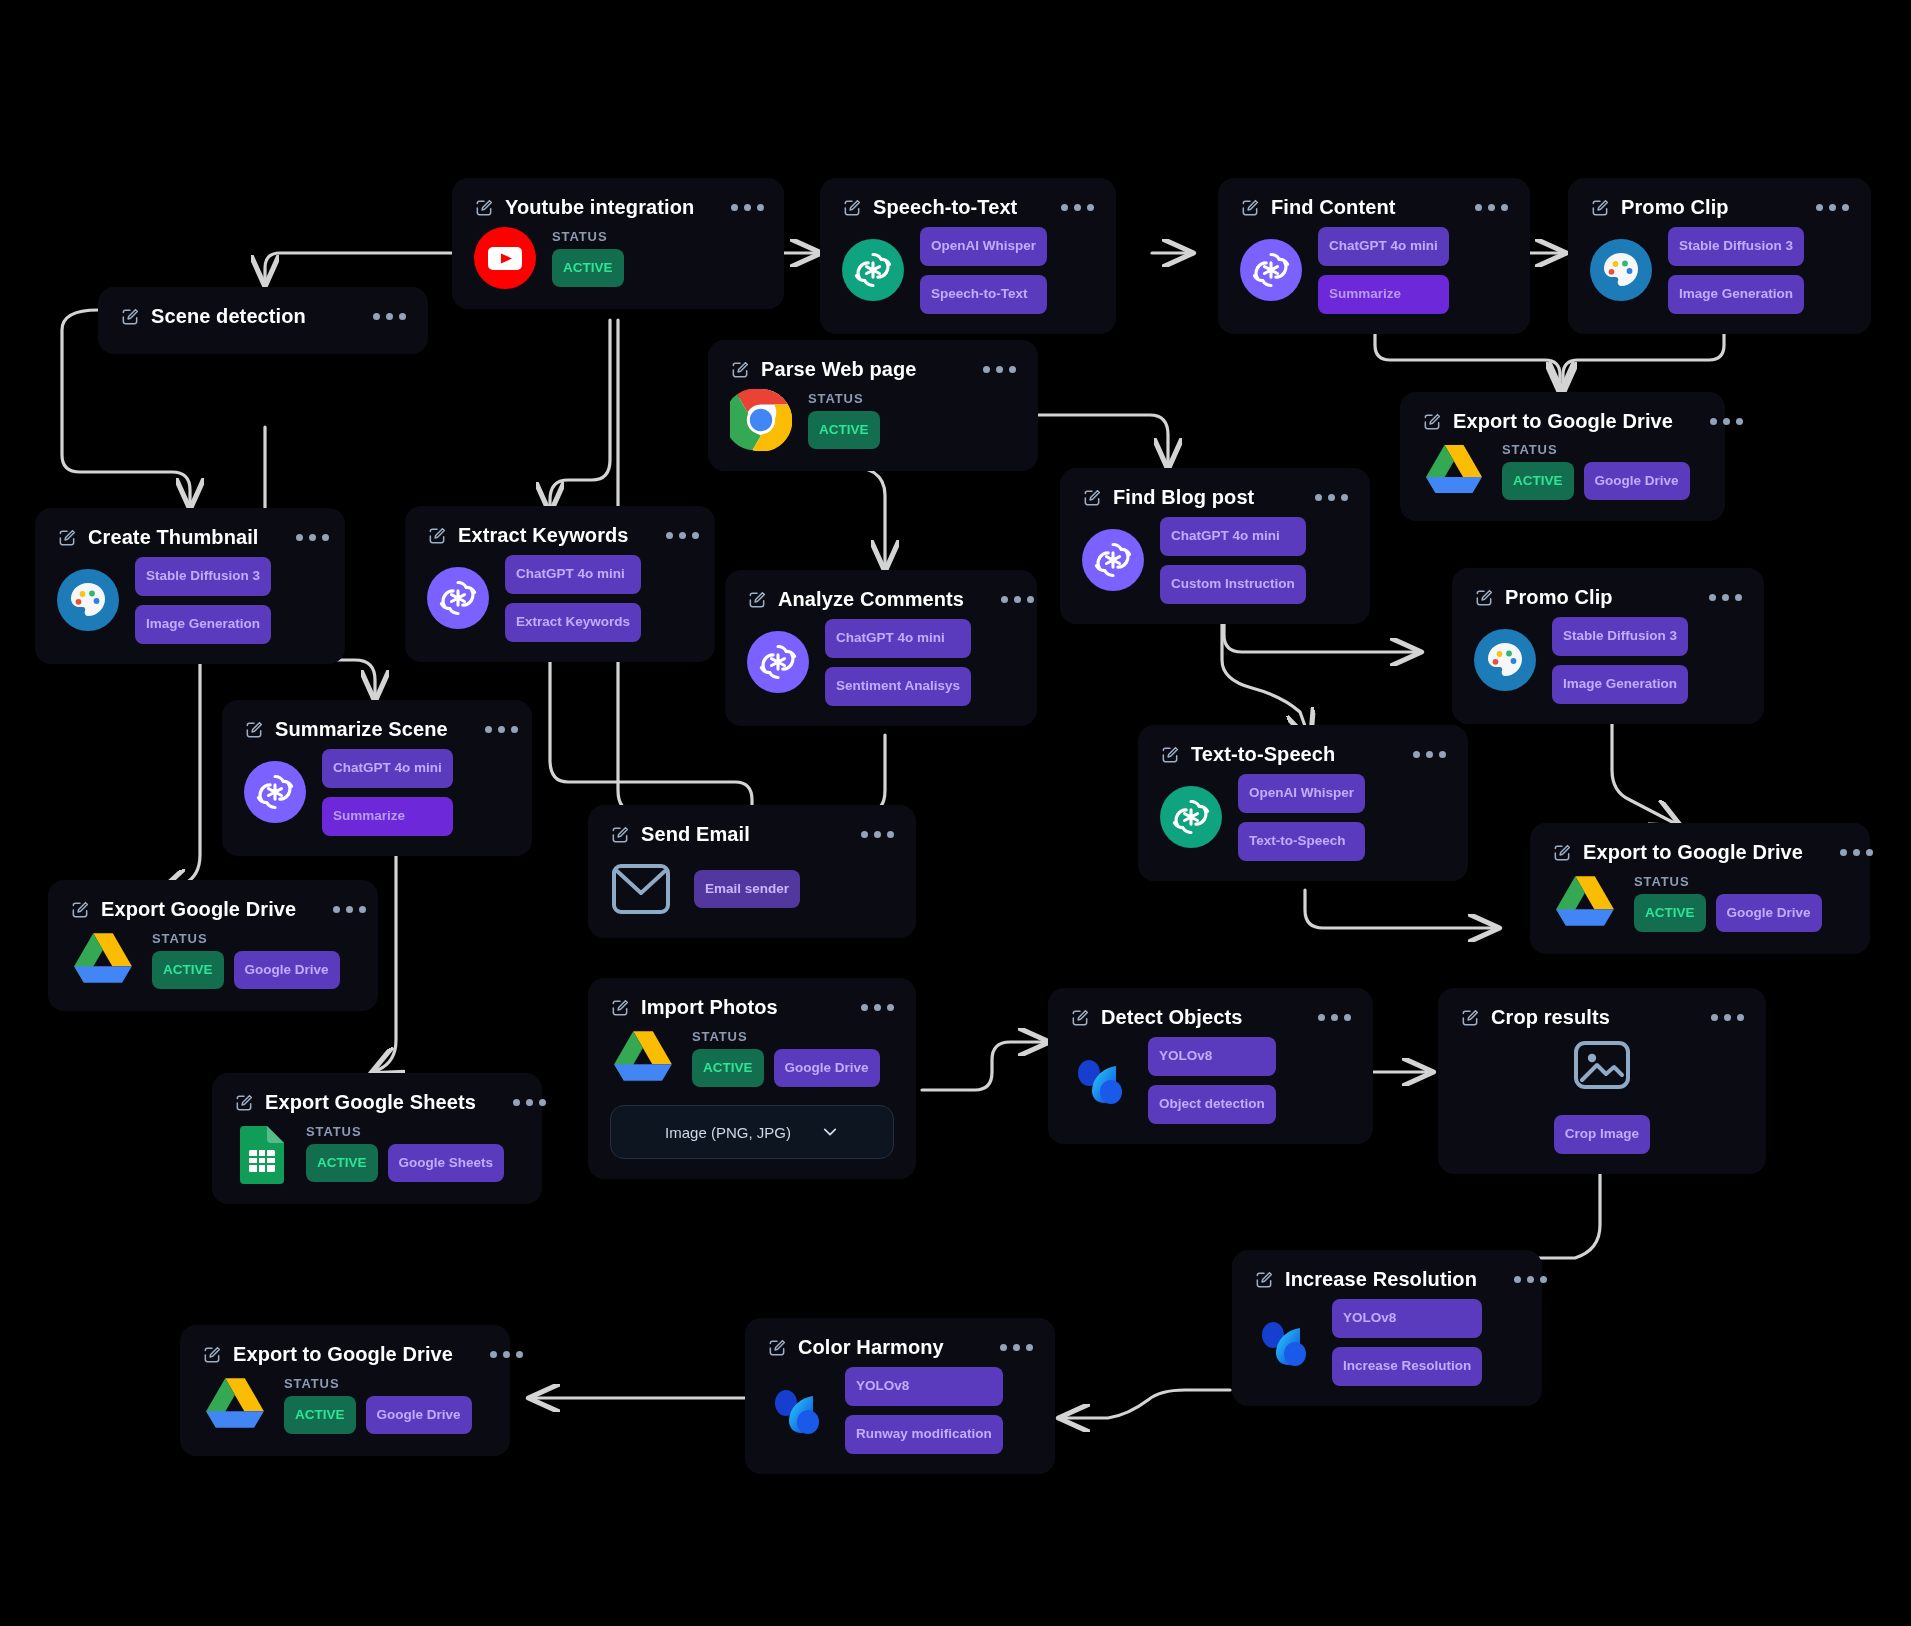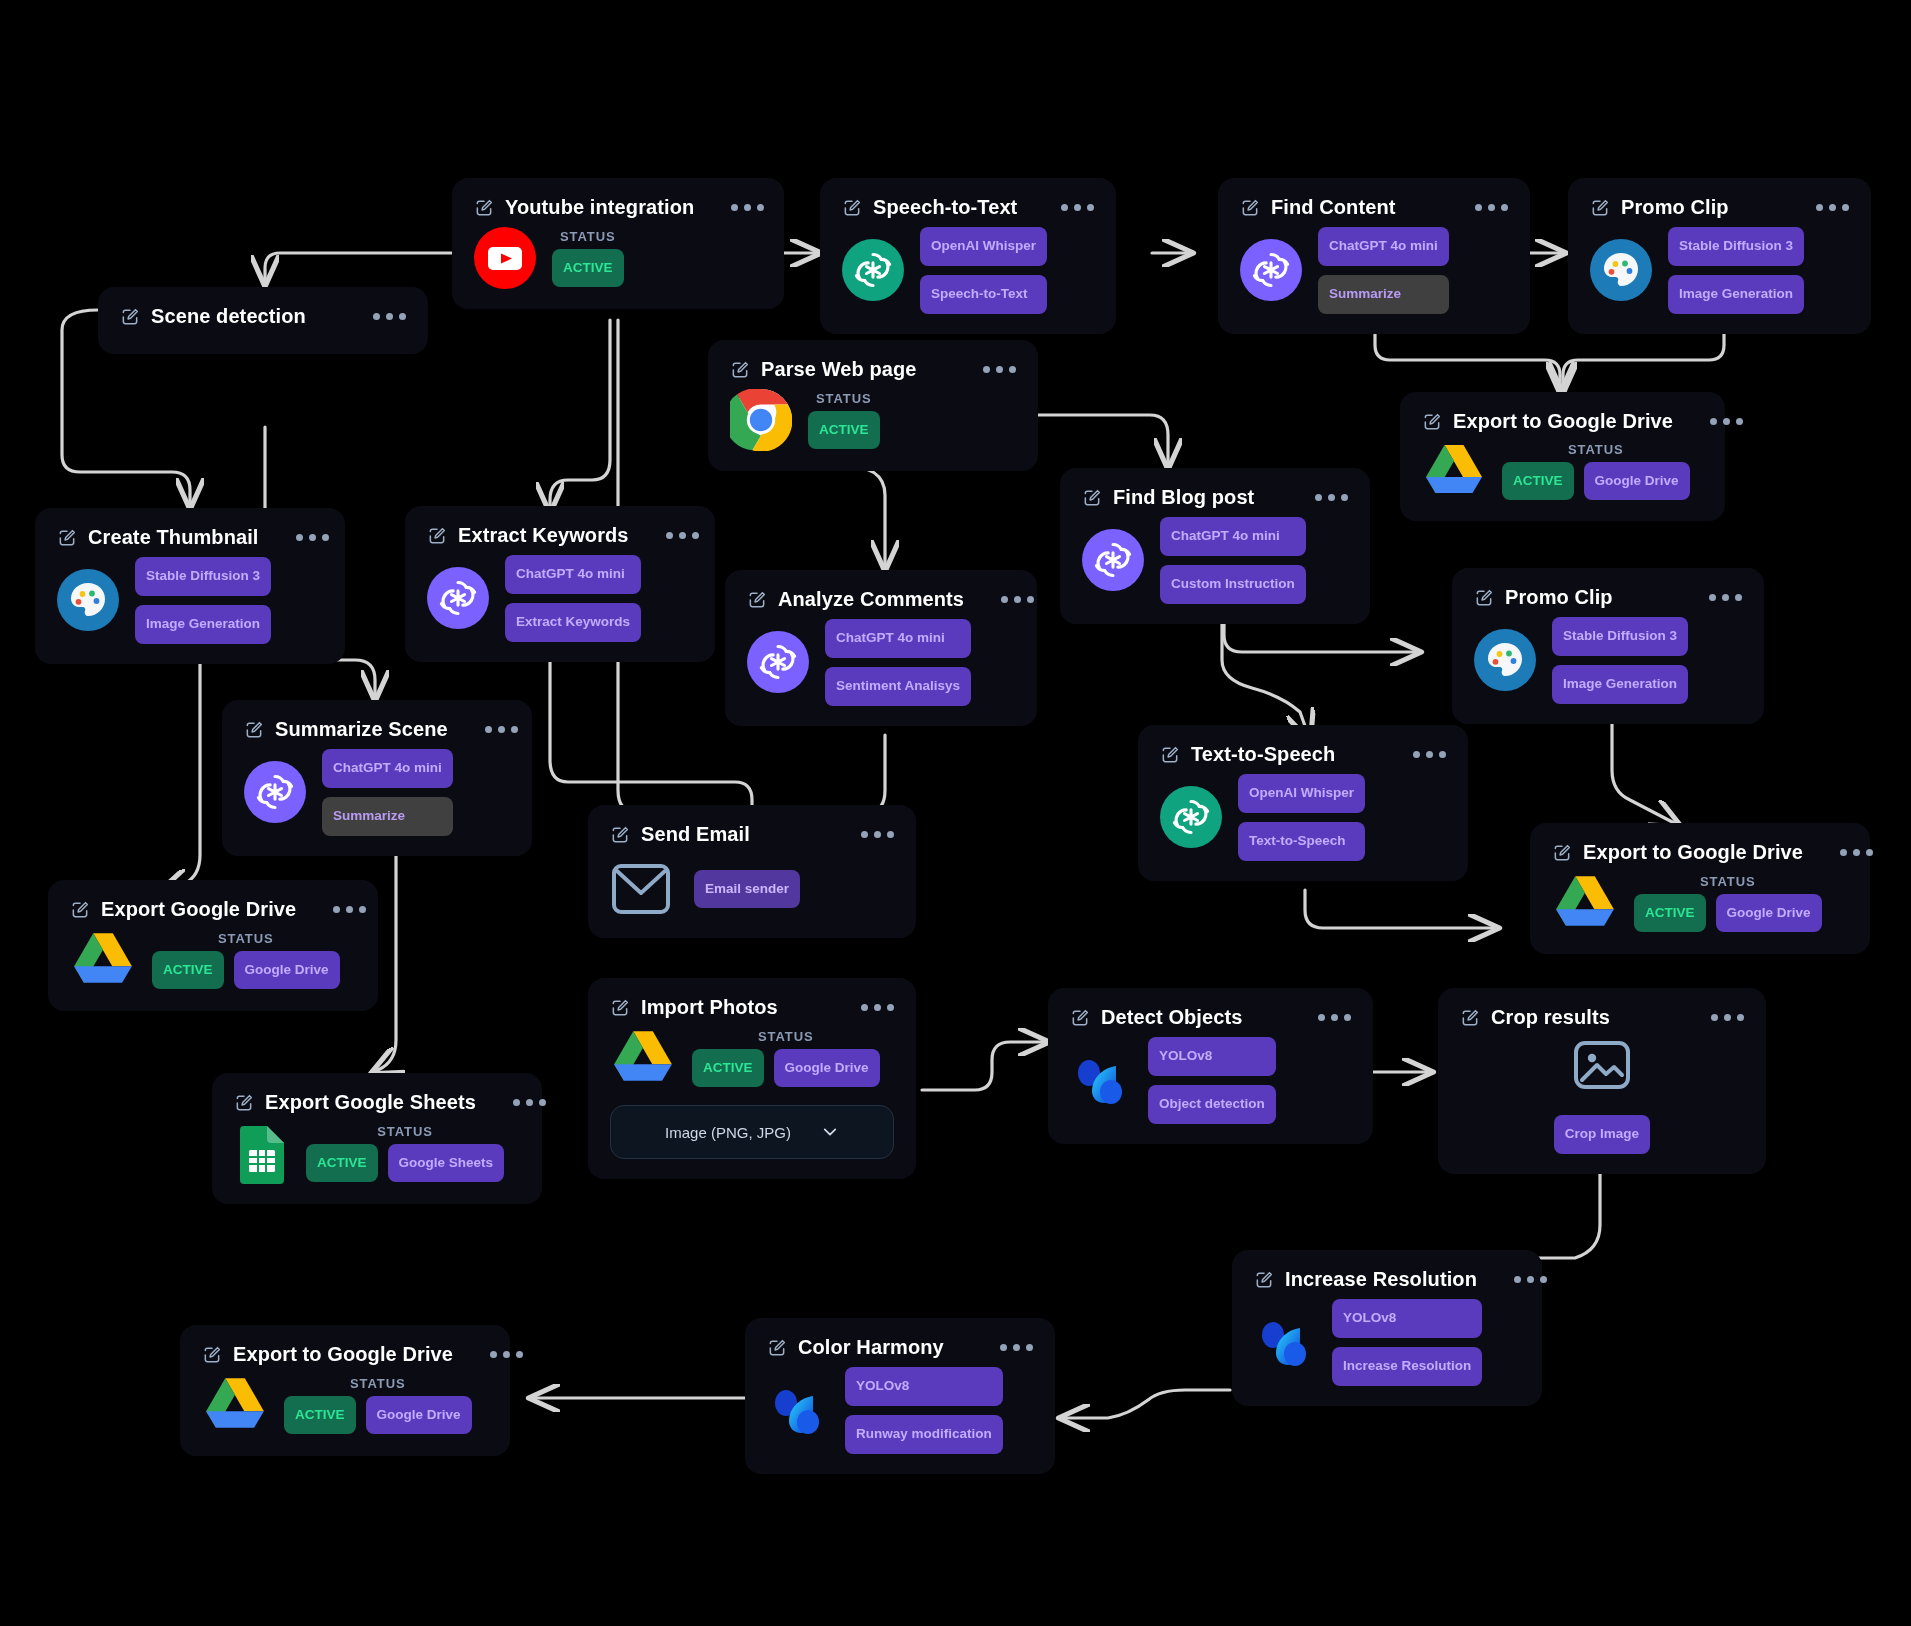--- a/index.html
+++ b/index.html
@@ -26,31 +26,31 @@
     color:#ffffff;font-size:20px;font-weight:700;letter-spacing:.1px;
     white-space:nowrap;
   }
   .dots{
     margin-left:auto;display:flex;gap:6px;align-items:center;padding-left:26px;
   }
   .dots i{display:block;width:7px;height:7px;border-radius:50%;background:#94a3b8;}
   .node-body{display:flex;align-items:center;gap:16px;margin-top:8px;}
   .logo{flex:0 0 auto;display:block;}
   .meta{display:flex;flex-direction:column;gap:9px;}
-  .meta.statusblock{gap:5px;text-align:center;}
+  .meta.statusblock{gap:5px;}
   .status-label{
     color:#8b9bb4;font-size:13px;font-weight:700;letter-spacing:.9px;
   }
   .chips{display:flex;gap:10px;align-items:center;flex-wrap:wrap;}
   .chip{
     display:inline-block;border-radius:8px;padding:12px 11px;
     font-size:13.5px;font-weight:700;white-space:nowrap;line-height:1.1;
   }
   .chip.purple{background:#5b3bbd;color:#c3abff;}
-  .chip.purple-dim{background:#404040;color:#b99bf3;}
+  .chip.purple-dim{background:#6d28d9;color:#b99bf3;}
   .chip.green{background:#126e4e;color:#2ce596;}
   .chip.lilac{background:#52379f;color:#cdb6ff;}
   .select{
     margin-top:16px;width:100%;box-sizing:border-box;
     background:#0d1520;border:1px solid #243044;border-radius:14px;
     height:54px;display:flex;align-items:center;justify-content:center;gap:30px;
     color:#cfd8e6;font-size:15px;
   }
   .select .chev{width:18px;height:18px;display:block;}
 </style>

